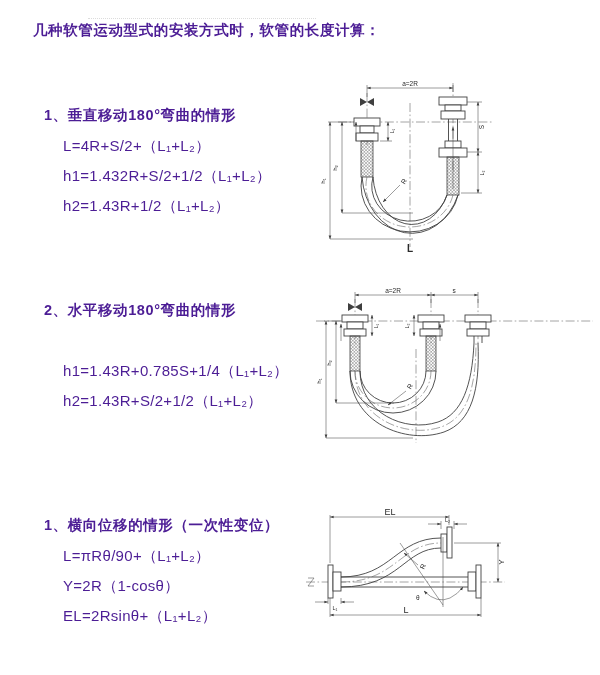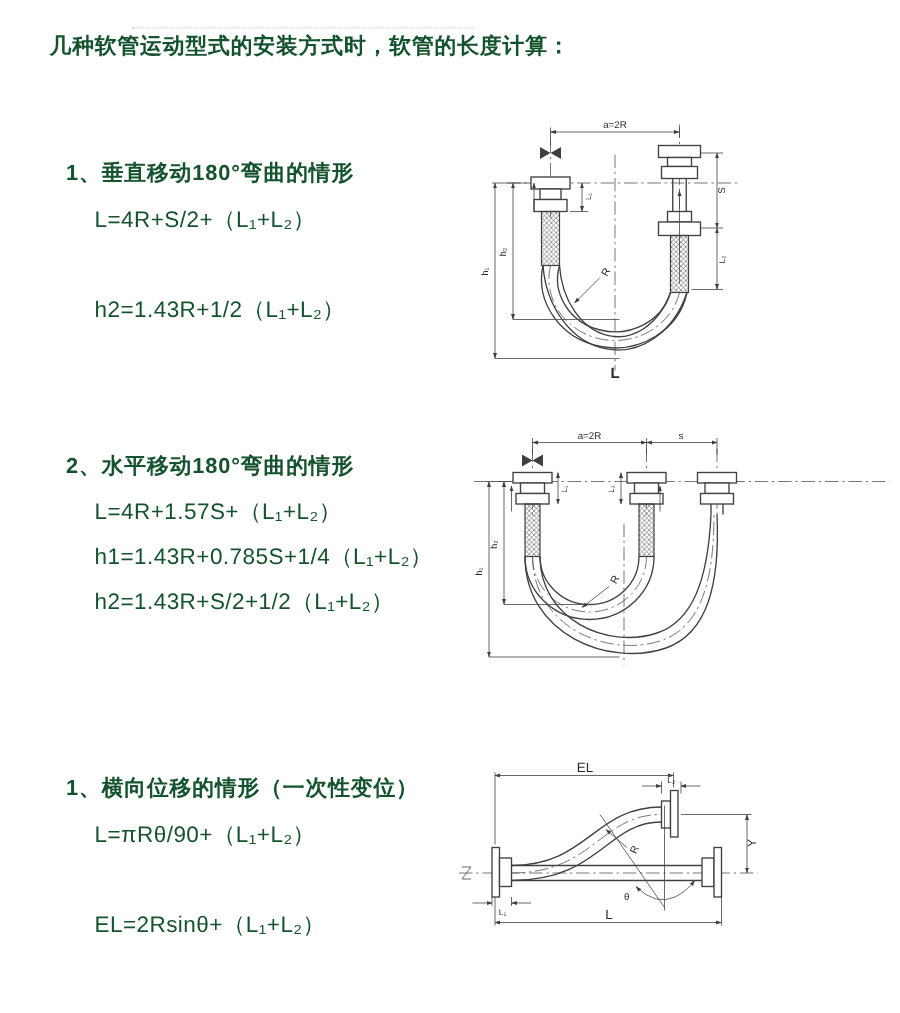--- a/index.html
+++ b/index.html
@@ -1,18 +1,18 @@
 <!DOCTYPE html>
 <html><head>
 <meta charset="utf-8">
 <style>
   html,body{margin:0;padding:0;background:#fff;}
   .page{
     position:relative;width:600px;height:675px;background:#ffffff;overflow:hidden;
-    font-family:"Liberation Sans","DejaVu Sans",sans-serif;color:#14532d;
+    font-family:"Liberation Sans","DejaVu Sans",sans-serif;color:#4c1d95;
   }
   .artifact{position:absolute;left:88px;top:18px;width:228px;border-top:1px dotted #dcdcdc;}
   .title{position:absolute;left:33px;top:21px;font-size:14.5px;font-weight:700;letter-spacing:.6px;white-space:nowrap;}
   .heading{position:absolute;font-size:14.5px;font-weight:700;letter-spacing:.6px;white-space:nowrap;}
   .formula{position:absolute;font-size:15px;font-weight:400;letter-spacing:.3px;white-space:nowrap;}
   svg.diag{position:absolute;}
   svg.diag text{fill:#2b2b2b;font-family:"Liberation Sans","DejaVu Sans",sans-serif;}
   .ln{stroke:#414141;stroke-width:0.9;fill:none;}
   .thin{stroke:#4a4a4a;stroke-width:0.55;fill:none;}
   .dim{stroke:#4a4a4a;stroke-width:0.55;fill:none;}
@@ -23,20 +23,21 @@
 </head>
 <body>
 
 <div class="page">
 
   <div class="artifact"></div>
   <div class="title">几种软管运动型式的安装方式时，软管的长度计算：</div>
 
   <div class="heading" style="left:44px;top:106px">1、垂直移动180°弯曲的情形</div>
   <div class="formula" style="left:63px;top:137px">L=4R+S/2+（L₁+L₂）</div>
+  <div class="formula" style="left:63px;top:167px">h1=1.432R+S/2+1/2（L₁+L₂）</div>
   <div class="formula" style="left:63px;top:197px">h2=1.43R+1/2（L₁+L₂）</div>
 
   <svg class="diag" style="left:310px;top:75px" width="280" height="180" viewBox="0 0 280 180">
     <defs>
       <marker id="ar1" viewBox="0 0 8 8" refX="7.5" refY="4" markerWidth="7" markerHeight="7" orient="auto-start-reverse">
         <path d="M0,1.2 L8,4 L0,6.8 z" fill="#3f3f3f"></path>
       </marker>
       <pattern id="braid1" patternUnits="userSpaceOnUse" width="3.2" height="3.2">
         <path d="M0,3.2 L3.2,0 M0,0 L3.2,3.2" stroke="#6a6a6a" stroke-width="0.45"></path>
       </pattern>
@@ -102,21 +103,20 @@
     <path class="dim" d="M78,47 V66" marker-start="url(#ar1)" marker-end="url(#ar1)"></path>
     <text font-size="5.2" text-anchor="middle" transform="rotate(-90 84 56)" x="84" y="56">L₁</text>
 
     <path class="dim" d="M90,110 L73,127" marker-end="url(#ar1)"></path>
     <text font-size="7" transform="rotate(-60 94 107)" x="92" y="109">R</text>
 
     <text x="100" y="177" font-size="10" font-weight="600" text-anchor="middle">L</text>
   </svg>
 
   <div class="heading" style="left:44px;top:301px">2、水平移动180°弯曲的情形</div>
-  <div class="formula" style="left:63px;top:332px">L=4R+1.57S+（L₁+L₂）</div>
   <div class="formula" style="left:63px;top:362px">h1=1.43R+0.785S+1/4（L₁+L₂）</div>
   <div class="formula" style="left:63px;top:392px">h2=1.43R+S/2+1/2（L₁+L₂）</div>
 
   <svg class="diag" style="left:308px;top:283px" width="290" height="168" viewBox="0 0 290 168">
     <defs>
       <marker id="ar2" viewBox="0 0 8 8" refX="7.5" refY="4" markerWidth="7" markerHeight="7" orient="auto-start-reverse">
         <path d="M0,1.2 L8,4 L0,6.8 z" fill="#3f3f3f"></path>
       </marker>
       <pattern id="braid2" patternUnits="userSpaceOnUse" width="3.2" height="3.2">
         <path d="M0,3.2 L3.2,0 M0,0 L3.2,3.2" stroke="#6a6a6a" stroke-width="0.45"></path>
@@ -185,20 +185,21 @@
     <text font-size="5.2" text-anchor="middle" transform="rotate(-90 70 43)" x="70" y="43">L₁</text>
     <path class="dim" d="M106,32 V53" marker-start="url(#ar2)" marker-end="url(#ar2)"></path>
     <text font-size="5.2" text-anchor="middle" transform="rotate(-90 101 43)" x="101" y="43">L₂</text>
 
     <path class="dim" d="M98,108 L80,122" marker-end="url(#ar2)"></path>
     <text font-size="7" transform="rotate(-60 102 104)" x="100" y="106">R</text>
   </svg>
 
   <div class="heading" style="left:44px;top:516px">1、横向位移的情形（一次性变位）</div>
   <div class="formula" style="left:63px;top:547px">L=πRθ/90+（L₁+L₂）</div>
+  <div class="formula" style="left:63px;top:577px">Y=2R（1-cosθ）</div>
   <div class="formula" style="left:63px;top:607px">EL=2Rsinθ+（L₁+L₂）</div>
 
   <svg class="diag" style="left:298px;top:503px" width="300" height="142" viewBox="0 0 300 142">
     <defs>
       <marker id="ar3" viewBox="0 0 8 8" refX="7.5" refY="4" markerWidth="7" markerHeight="7" orient="auto-start-reverse">
         <path d="M0,1.2 L8,4 L0,6.8 z" fill="#3f3f3f"></path>
       </marker>
     </defs>
 
     <path class="cl" d="M8,79 H207"></path>

